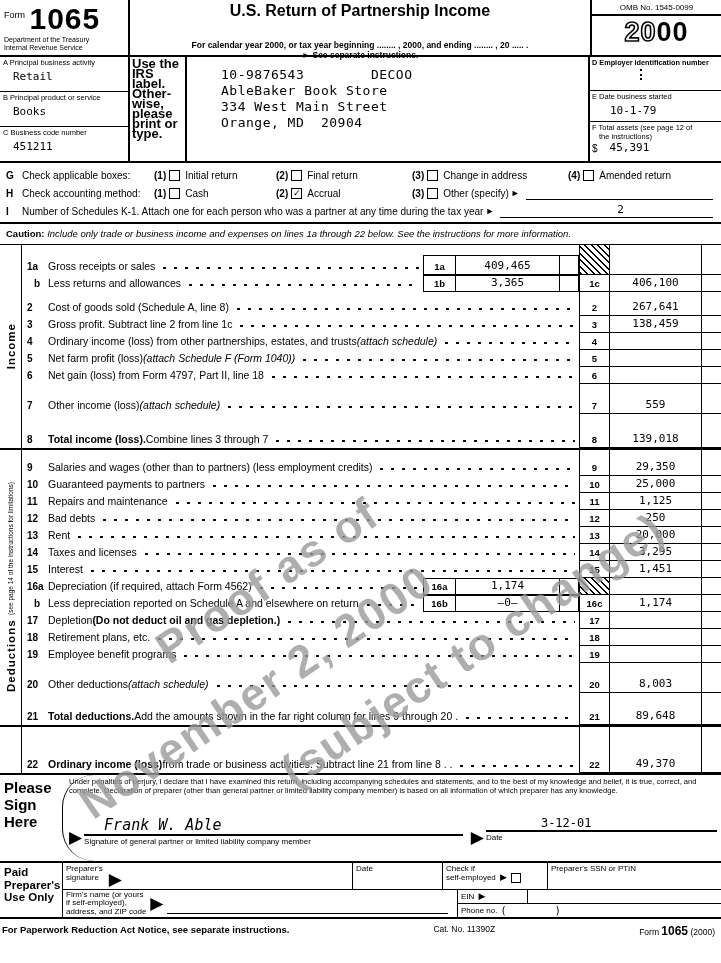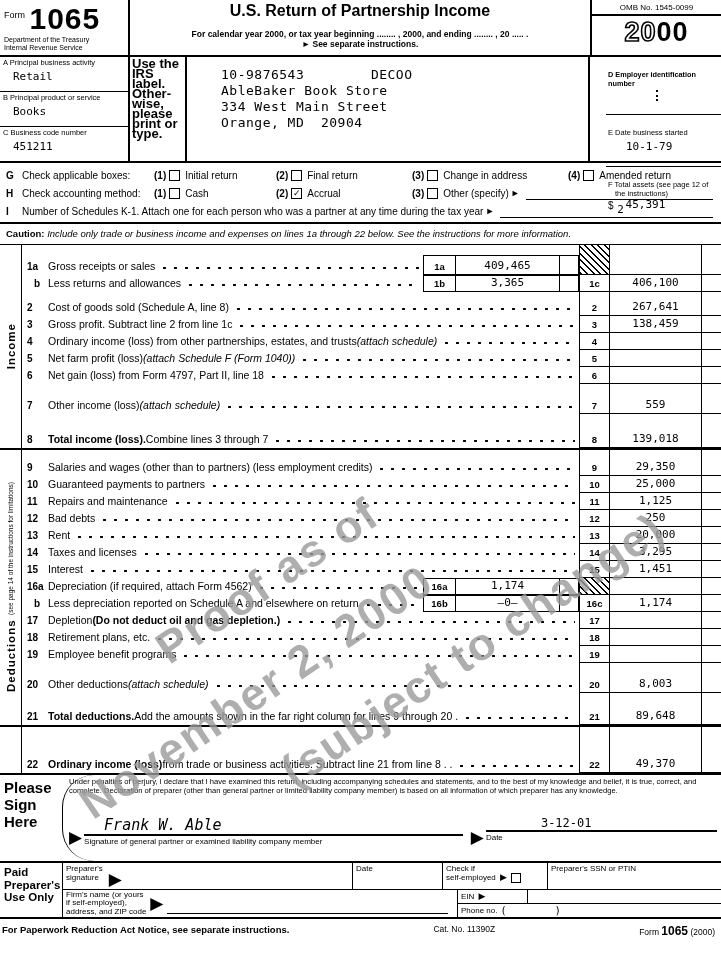--- a/index.html
+++ b/index.html
@@ -7,38 +7,38 @@
   .page { position:relative; width:721px; height:963px; background:#fff; margin:0 auto; overflow:hidden; }
 
   
   .hdr { display:flex; border-bottom:2.5px solid #000; height:57px; }
   .hdr-left { width:130px; border-right:2px solid #000; padding:2px 4px; }
   .hdr-left .formword { font-size:9px; display:inline-block; vertical-align:top; margin-top:8px; }
   .hdr-left .formnum { font-size:30px; font-weight:bold; letter-spacing:1px; display:inline-block; }
   .hdr-left .dept { font-size:7px; line-height:8px; }
   .hdr-mid { flex:1; text-align:center; padding-top:2px; }
   .hdr-mid .title { font-size:16px; font-weight:bold; }
-  .hdr-mid .cal { font-size:8.5px; font-weight:bold; margin-top:9px;text-align:center; }
+  .hdr-mid .cal { font-size:8.5px; font-weight:bold; margin-top:20px;text-align:center; }
   .hdr-mid .sep { font-size:8.5px; font-weight:bold; }
   .hdr-right { width:131px; border-left:2px solid #000; text-align:center; }
   .hdr-right .omb { font-size:8px; padding:3px 2px 2px; border-bottom:2px solid #000; }
   .hdr-right .year { font-size:27px; font-weight:900; letter-spacing:1px; margin-top:1px; }
   .year-outline { color:#fff; -webkit-text-stroke:1.6px #000; }
 
   
   .ent { display:flex; border-bottom:2.5px solid #000; height:106px; }
   .ent-abc { width:130px; border-right:2px solid #000; display:flex; flex-direction:column; }
   .ent-box { flex:1; padding:1px 3px; border-bottom:1px solid #000; }
   .ent-box:last-child { border-bottom:none; }
   .ent-lab { font-size:7.5px; }
   .ent-val { font-size:11px; margin:3px 0 0 10px; }
   .ent-use { width:57px; border-right:2px solid #000; padding:2px 2px; font-size:13px; font-weight:bold; line-height:10px; }
   .ent-name { flex:1; padding:10px 0 0 34px; font-family:"DejaVu Sans Mono", monospace; font-size:13px; line-height:16px; white-space:pre; letter-spacing:0.5px; }
   .ent-def { width:133px; border-left:2px solid #000; display:flex; flex-direction:column; }
-  .ent-def .dbox { padding:13px 2px; border-bottom:1.5px solid #000;margin-left:16px; }
+  .ent-def .dbox { padding:1px 2px; border-bottom:1.5px solid #000; }
   .ent-def .dbox:last-child { border-bottom:none; }
   .dotmark { width:2px; height:11px; border-left:2px dotted #000; margin:2px 0 0 48px; }
   .fline { display:flex; align-items:flex-end; font-size:11px; }
   .fline .dollar { font-size:10px; margin-right:12px; }
 
   
   .ghi { border-bottom:2.5px solid #000; padding:3px 0 2px 6px; }
   .ghi-row { display:flex; align-items:center; height:18px; font-size:10px; }
   .gl { width:16px; font-weight:bold; }
   .glab { width:132px; }
@@ -539,21 +539,21 @@
       <div>Sign</div>
       <div>Here</div>
     </div>
     <div class="sig-body">
       <div class="perjury">Under penalties of perjury, I declare that I have examined this return, including accompanying schedules and statements, and to the best of my knowledge and belief, it is true, correct, and complete. Declaration of preparer (other than general partner or limited liability company member) is based on all information of which preparer has any knowledge.</div>
       <div class="sigrow">
         <div class="sigzone">
           <span class="tri">▶</span>
           <span class="sigline">
             <span class="sigval hand" style="font-size:15px">Frank W. Able</span>
-            <span class="siglab">Signature of general partner or examined liability company member</span>
+            <span class="siglab">Signature of general partner or limited liability company member</span>
           </span>
         </div>
         <div class="datezone">
           <span class="tri">▶</span>
           <span class="sigline">
             <span class="sigval hand" style="font-size:12px;font-style:normal;padding-left:55px">3-12-01</span>
             <span class="siglab">Date</span>
           </span>
         </div>
       </div>

